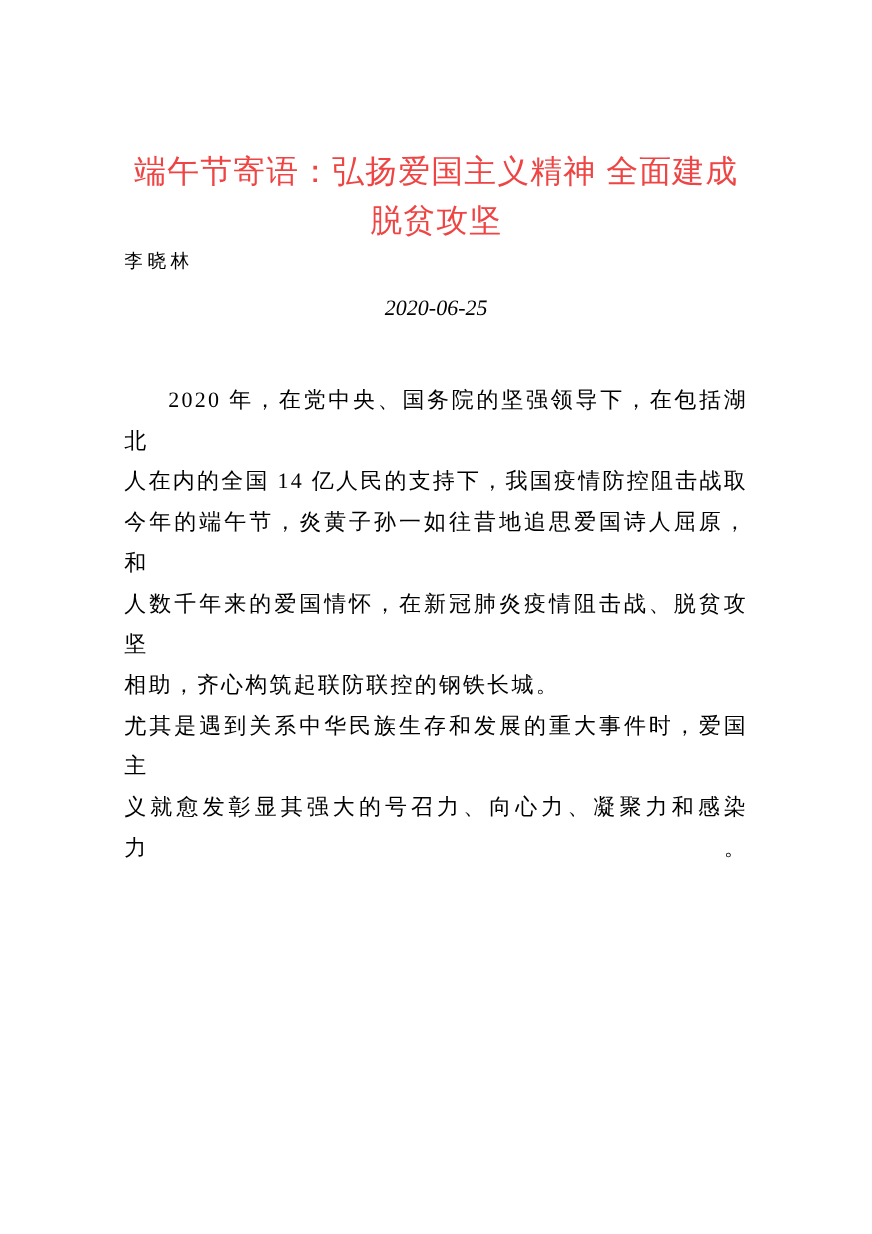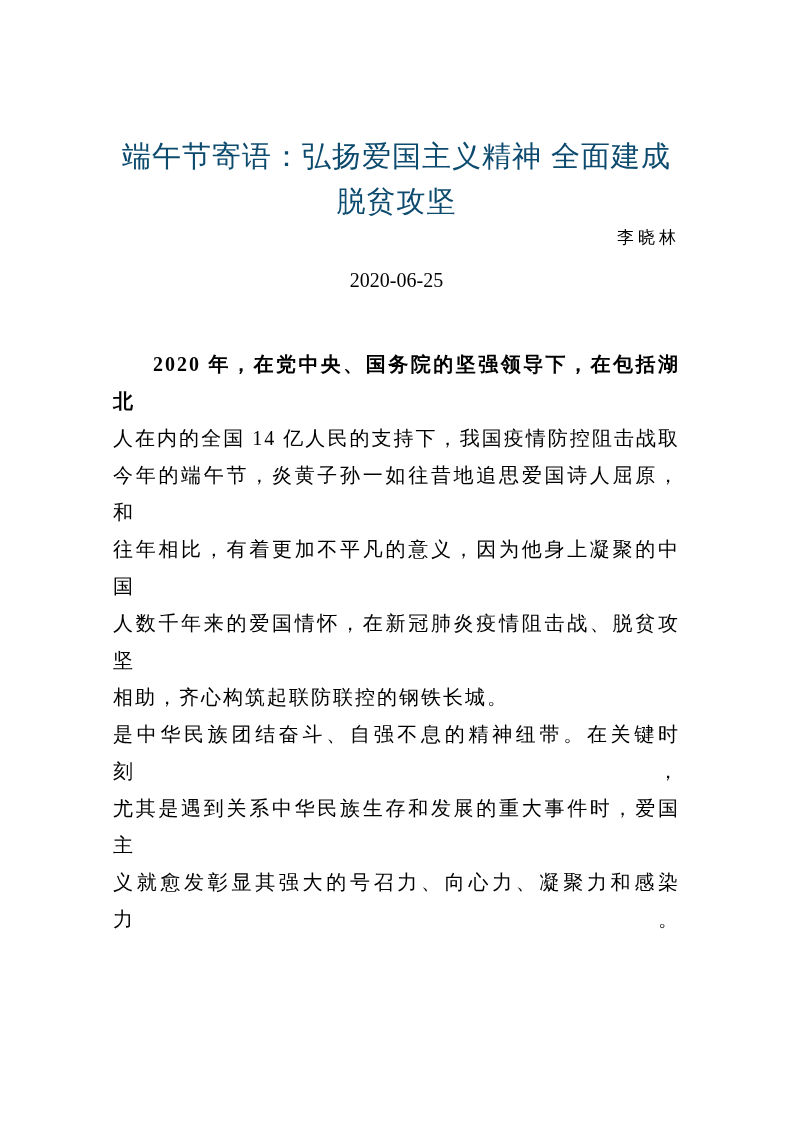--- a/index.html
+++ b/index.html
@@ -17,56 +17,57 @@
     width: 567px;
     margin: 0 auto;
     padding-top: 134px;
   }
   .title {
     font-family: "Liberation Sans", "DejaVu Sans", sans-serif;
     font-weight: 500;
     font-size: 29px;
     line-height: 45px;
     text-align: center;
-    color: #0c4a6e;
+    color: #ef4444;
   }
   .title .tline { display: block; letter-spacing: 1px; }
   .author {
     margin-top: 2px;
     font-family: "Liberation Serif", "DejaVu Serif", serif;
     font-size: 17px;
     line-height: 24px;
     letter-spacing: 4px;
-    text-align: right;
+    text-align: left;
   }
   .date {
     margin-top: 16px;
     font-family: "Liberation Serif", "DejaVu Serif", serif;
     font-size: 20px;
     line-height: 28px;
     text-align: center;
+    font-style: italic;
   }
   .body {
     margin-top: 52px;
     font-family: "Liberation Serif", "DejaVu Serif", serif;
     font-size: 20px;
     line-height: 37px;
     color: #000000;
   }
   .line {
     width: 567px;
     letter-spacing: 2px;
     text-align: justify;
     text-align-last: justify;
     text-justify: inter-character;
     white-space: nowrap;
     overflow: visible;
   }
   .line { white-space: normal; }
-  .line.first { text-indent: 2em; font-weight: bold; }
+  .line.first { text-indent: 2em; }
   .line.plain { text-align-last: left; }
 </style>
 </head>
 <body>
 
 <div class="page">
   <div class="content">
 
     <h1 class="title">
       <span class="tline">端午节寄语：弘扬爱国主义精神 全面建成</span>
@@ -76,27 +77,25 @@
     <div class="author">李晓林</div>
 
     <div class="date">2020-06-25</div>
 
     <div class="body">
 
       <div class="para">
         <div class="line first">2020 年，在党中央、国务院的坚强领导下，在包括湖北</div>
         <div class="line">人在内的全国 14 亿人民的支持下，我国疫情防控阻击战取</div>
         <div class="line">今年的端午节，炎黄子孙一如往昔地追思爱国诗人屈原，和</div>
-        <div class="line">往年相比，有着更加不平凡的意义，因为他身上凝聚的中国</div>
         <div class="line">人数千年来的爱国情怀，在新冠肺炎疫情阻击战、脱贫攻坚</div>
         <div class="line plain">相助，齐心构筑起联防联控的钢铁长城。</div>
       </div>
 
       <div class="para">
-        <div class="line">是中华民族团结奋斗、自强不息的精神纽带。在关键时刻，</div>
         <div class="line">尤其是遇到关系中华民族生存和发展的重大事件时，爱国主</div>
         <div class="line">义就愈发彰显其强大的号召力、向心力、凝聚力和感染力。</div>
 
       </div>
 
     </div>
   </div>
 </div>
 
 </body></html>

